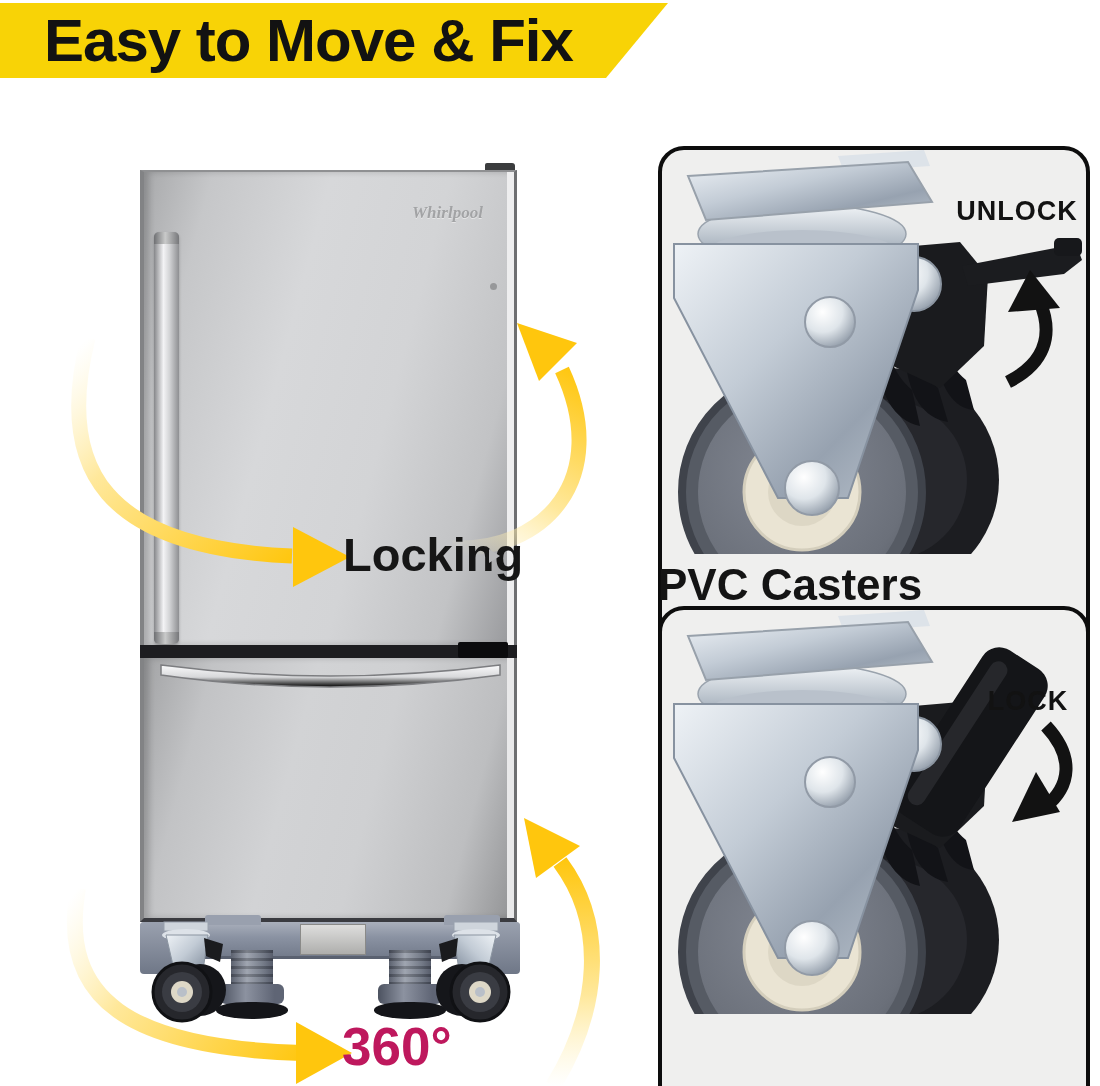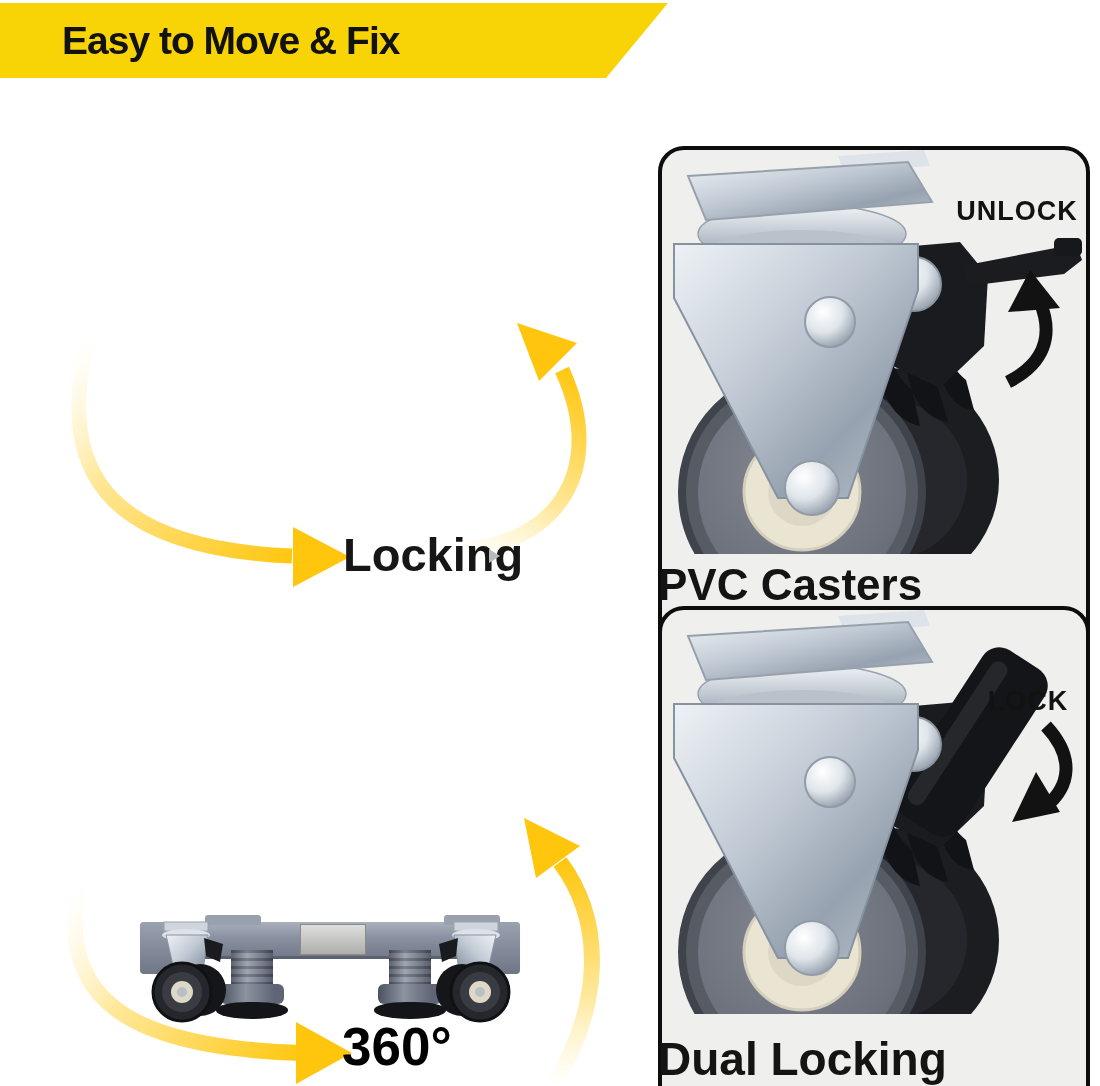--- a/index.html
+++ b/index.html
@@ -4,21 +4,21 @@
 <style>
   html,body{margin:0;padding:0;background:#ffffff;}
   .canvas{position:relative;width:1100px;height:1086px;background:#ffffff;overflow:hidden;
           font-family:"Liberation Sans",sans-serif;}
   .abs{position:absolute;}
 
   
   .banner{left:0;top:3px;width:668px;height:75px;background:#F8D306;
           clip-path:polygon(0 0,100% 0,calc(100% - 62px) 100%,0 100%);
           display:flex;align-items:center;}
-  .banner-text{padding-left:62px;font-size:39px;font-weight:700;letter-spacing:-1px;color:#121212;}
+  .banner-text{padding-left:44px;font-size:60px;font-weight:700;letter-spacing:-1px;color:#121212;}
 
   
   .fridge{left:140px;top:170px;width:377px;height:752px;}
   .door-upper{left:0;top:0;width:377px;height:475px;
       background:linear-gradient(105deg,#a8a9ab 0%,#c6c7c9 14%,#d7d8da 38%,#d3d4d6 62%,#c2c3c5 84%,#96979a 100%);
       border-top:2px solid #8f9092;box-sizing:border-box;
       border-left:4px solid #828385;border-right:3px solid #6e6f71;
       box-shadow:inset -7px 0 0 #eeeeef, inset 5px 0 6px rgba(0,0,0,.18);}
   .door-gap{left:0;top:475px;width:377px;height:13px;background:#1d1d20;}
   .gap-hinge{left:318px;top:472px;width:50px;height:16px;background:#0b0b0d;border-radius:2px;}
@@ -55,41 +55,63 @@
       background:repeating-linear-gradient(180deg,rgba(0,0,0,.20) 0 3px,rgba(255,255,255,.06) 3px 8px);}
   .foot .collar{position:absolute;left:6px;top:34px;width:64px;height:20px;border-radius:6px;
       background:linear-gradient(90deg,#4c5260,#8c92a0 40%,#5f6575 85%);}
   .foot .fbase{position:absolute;left:2px;top:52px;width:72px;height:17px;background:#141519;
       border-radius:45% 45% 50% 50%;}
 
   
   .rotate-label{left:343px;top:527px;font-size:47px;font-weight:700;color:#161616;letter-spacing:0px;}
   .rotate-chevron{left:489px;top:549px;width:0;height:0;border-left:11px solid #b9babc;
       border-top:7px solid transparent;border-bottom:7px solid transparent;}
-  .deg-label{left:342px;top:1016px;font-size:53px;font-weight:700;color:#000000;}
+  .deg-label{left:342px;top:1016px;font-size:53px;font-weight:700;color:#be185d;}
 
   
   .inset{width:432px;height:528px;box-sizing:border-box;border:4px solid #0d0d0d;border-radius:26px;
       background:#efefee;overflow:hidden;}
   .inset-1{left:658px;top:146px;}
   .inset-2{left:658px;top:606px;}
   .caption{left:658px;width:432px;text-align:left;font-weight:700;color:#141414;}
   .caption-1{top:560px;font-size:44px;}
   .caption-2{top:1032px;font-size:46px;}
   svg{display:block;}
 </style>
 </head>
 <body>
 
 <div class="canvas">
 
   <div class="abs banner">
     <div class="banner-text">Easy to Move &amp; Fix</div>
   </div>
 
+  <div class="abs fridge">
+    <div class="abs hinge-cap"></div>
+    <div class="abs door-upper"></div>
+    <div class="abs v-handle"></div>
+    <div class="abs brand">Whirlpool</div>
+    <div class="abs door-dot"></div>
+    <div class="abs door-gap"></div>
+    <div class="abs gap-hinge"></div>
+    <div class="abs drawer"></div>
+
+    <svg class="abs" style="left:18px;top:490px;" width="345" height="36" viewBox="0 0 345 36">
+      <defs>
+        <linearGradient id="hGrad" x1="0" y1="0" x2="0" y2="1">
+          <stop offset="0" stop-color="#fbfbfc"></stop>
+            <stop offset="0.55" stop-color="#d7d8da"></stop>
+          <stop offset="1" stop-color="#94959raw8"></stop>
+            <stop offset="1" stop-color="#949598"></stop>
+        </linearGradient>
+      </defs>
+      <path d="M 3 5 Q 172 27 342 5 L 342 15 Q 172 39 3 15 Z" fill="url(#hGrad)" stroke="#7c7d80" stroke-width="1.5"></path>
+    </svg>
+  </div>
 
   <div>
     <div class="abs rail"></div>
     <div class="abs rail-tab" style="left:205px;"></div>
     <div class="abs rail-tab" style="left:444px;"></div>
     <div class="abs corner" style="left:140px;"></div>
     <div class="abs corner" style="left:486px;"></div>
     <div class="abs center-plate"></div>
 
     <div class="abs foot" style="left:214px;top:950px;">
@@ -253,15 +275,14 @@
       <polygon points="176,6 262,0 268,16 182,22" fill="#dde3e9"></polygon>
       <polygon points="26,26 246,12 270,52 44,70" fill="url(#zinc)" stroke="#98a1ab" stroke-width="2"></polygon>
       <polygon points="12,94 256,94 256,140 186,348 116,348 12,148" fill="url(#zinc)" stroke="#8792a0" stroke-width="2"></polygon>
       <circle cx="168" cy="172" r="25" fill="url(#rivet)" stroke="#919aa6" stroke-width="2"></circle>
       <circle cx="150" cy="338" r="27" fill="url(#rivet)" stroke="#919aa6" stroke-width="2"></circle>
       <text x="366" y="100" text-anchor="middle" font-size="27" font-weight="bold" fill="#121212" letter-spacing="1">LOCK</text>
       <path d="M 384 116 C 412 146 410 176 382 198" fill="none" stroke="#121212" stroke-width="13"></path>
       <polygon points="350,212 398,202 374,162" fill="#121212"></polygon>
     </svg>
   </div>
-  <div class="abs caption caption-2">Dual Locking</div>
 
 </div>
 
 </body></html>

